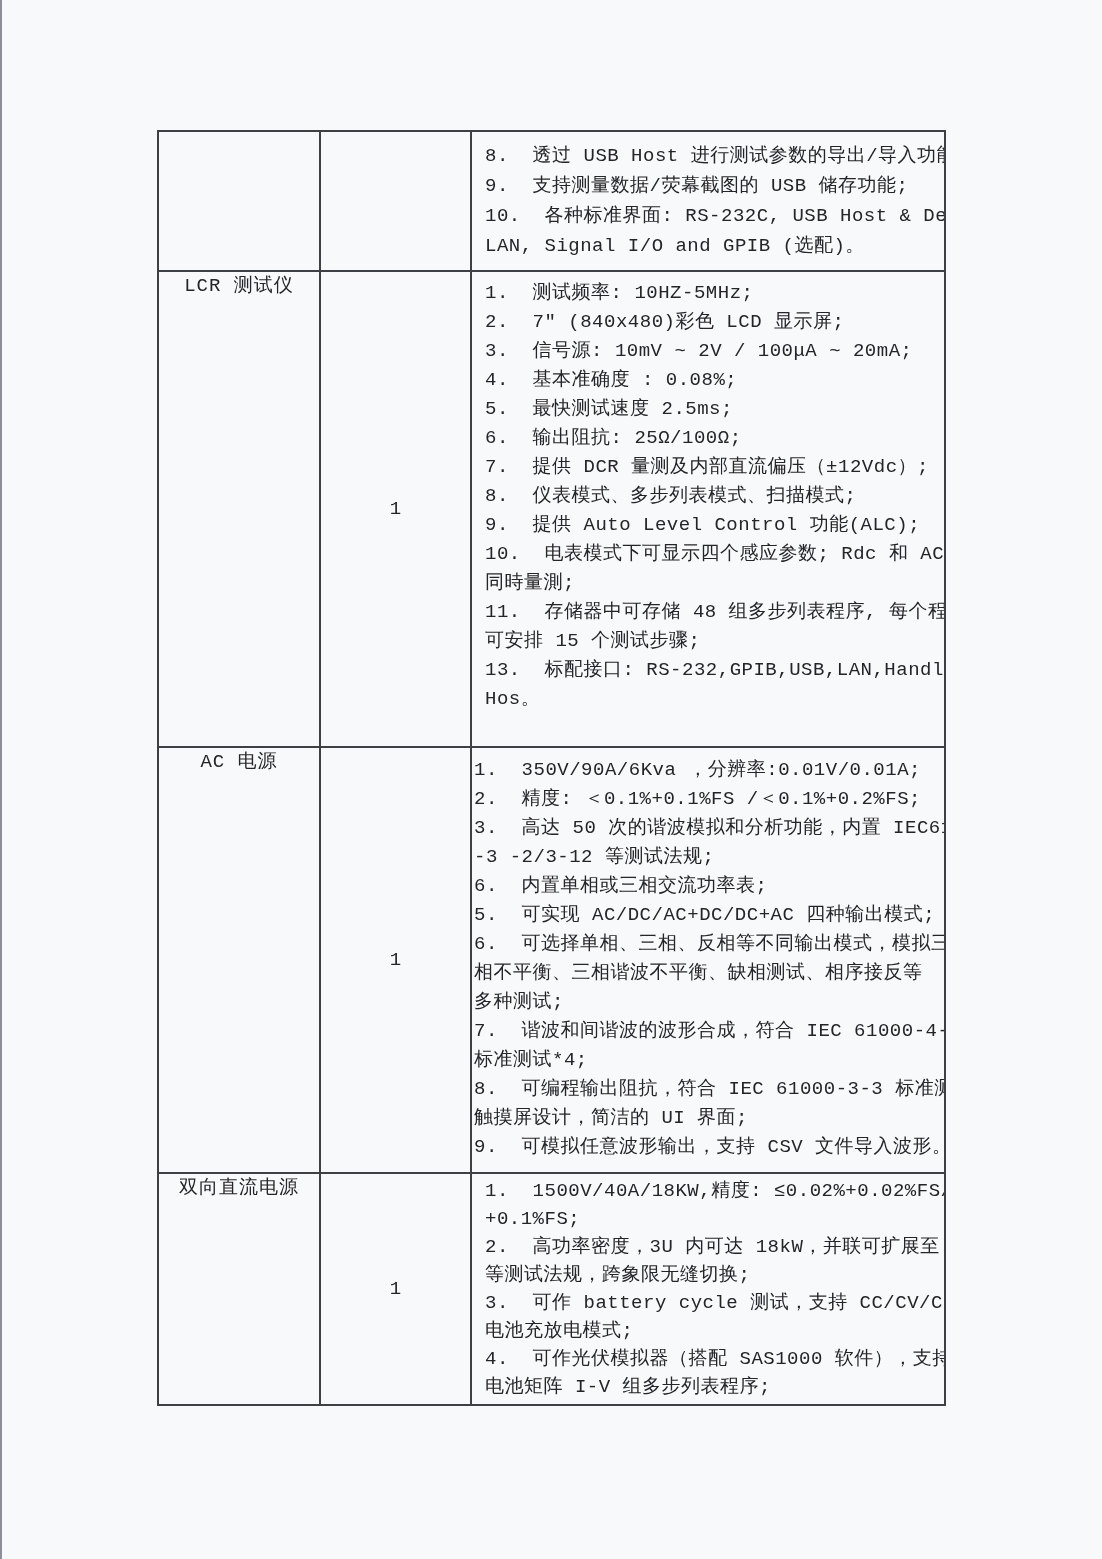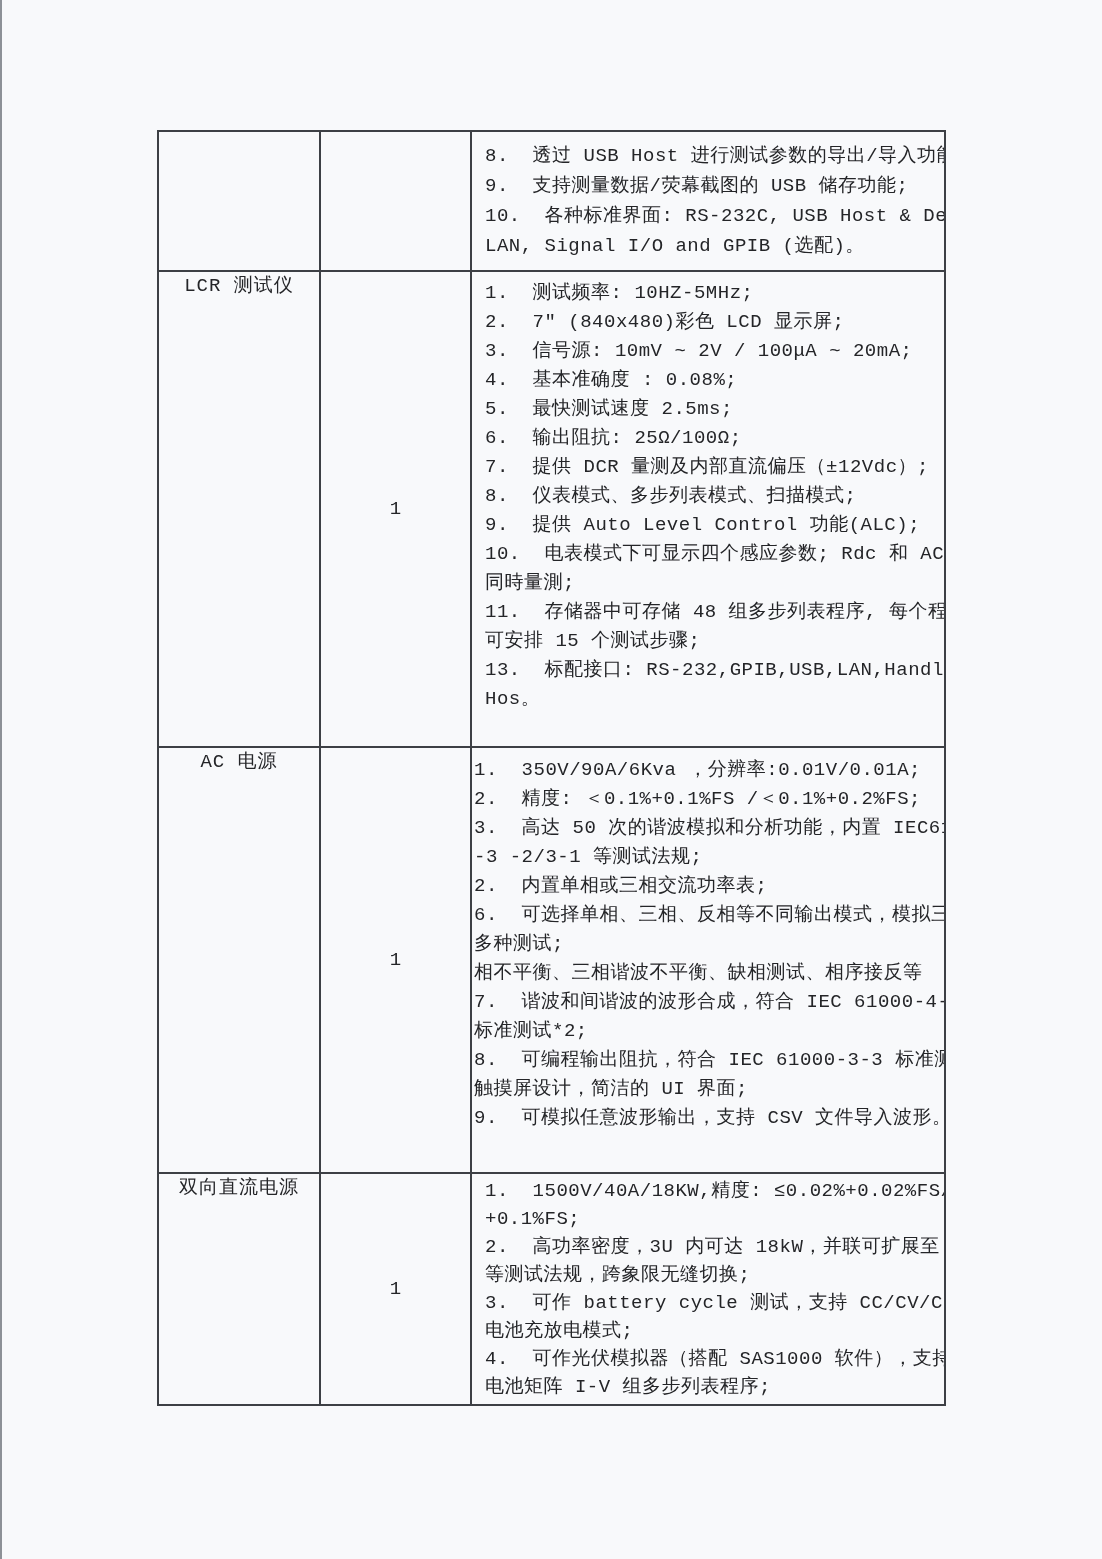--- a/index.html
+++ b/index.html
@@ -103,27 +103,28 @@
     <div class="cell cell-name">
       <span>AC 电源</span>
     </div>
     <div class="cell cell-qty">
       <span>1</span>
     </div>
     <div class="cell cell-specs">
       <div class="spec-line">1.  350V/90A/6Kva ，分辨率:0.01V/0.01A;</div>
       <div class="spec-line">2.  精度: ＜0.1%+0.1%FS /＜0.1%+0.2%FS;</div>
       <div class="spec-line">3.  高达 50 次的谐波模拟和分析功能，内置 IEC61000</div>
-      <div class="spec-line">-3 -2/3-1 等测试法规;</div>
-      <div class="spec-line">2.  内置单相或三相交流功率表;</div>
+      <div class="spec-line">-3 -2/3-12 等测试法规;</div>
+      <div class="spec-line">6.  内置单相或三相交流功率表;</div>
+      <div class="spec-line">5.  可实现 AC/DC/AC+DC/DC+AC 四种输出模式;</div>
       <div class="spec-line">6.  可选择单相、三相、反相等不同输出模式，模拟三</div>
+      <div class="spec-line">相不平衡、三相谐波不平衡、缺相测试、相序接反等</div>
       <div class="spec-line">多种测试;</div>
-      <div class="spec-line">相不平衡、三相谐波不平衡、缺相测试、相序接反等</div>
       <div class="spec-line">7.  谐波和间谐波的波形合成，符合 IEC 61000-4-13</div>
-      <div class="spec-line">标准测试*2;</div>
+      <div class="spec-line">标准测试*4;</div>
       <div class="spec-line">8.  可编程输出阻抗，符合 IEC 61000-3-3 标准测试</div>
       <div class="spec-line">触摸屏设计，简洁的 UI 界面;</div>
       <div class="spec-line">9.  可模拟任意波形输出，支持 CSV 文件导入波形。</div>
     </div>
   </div>
 
   <div class="row row-3">
     <div class="cell cell-name">
       <span>双向直流电源</span>
     </div>

